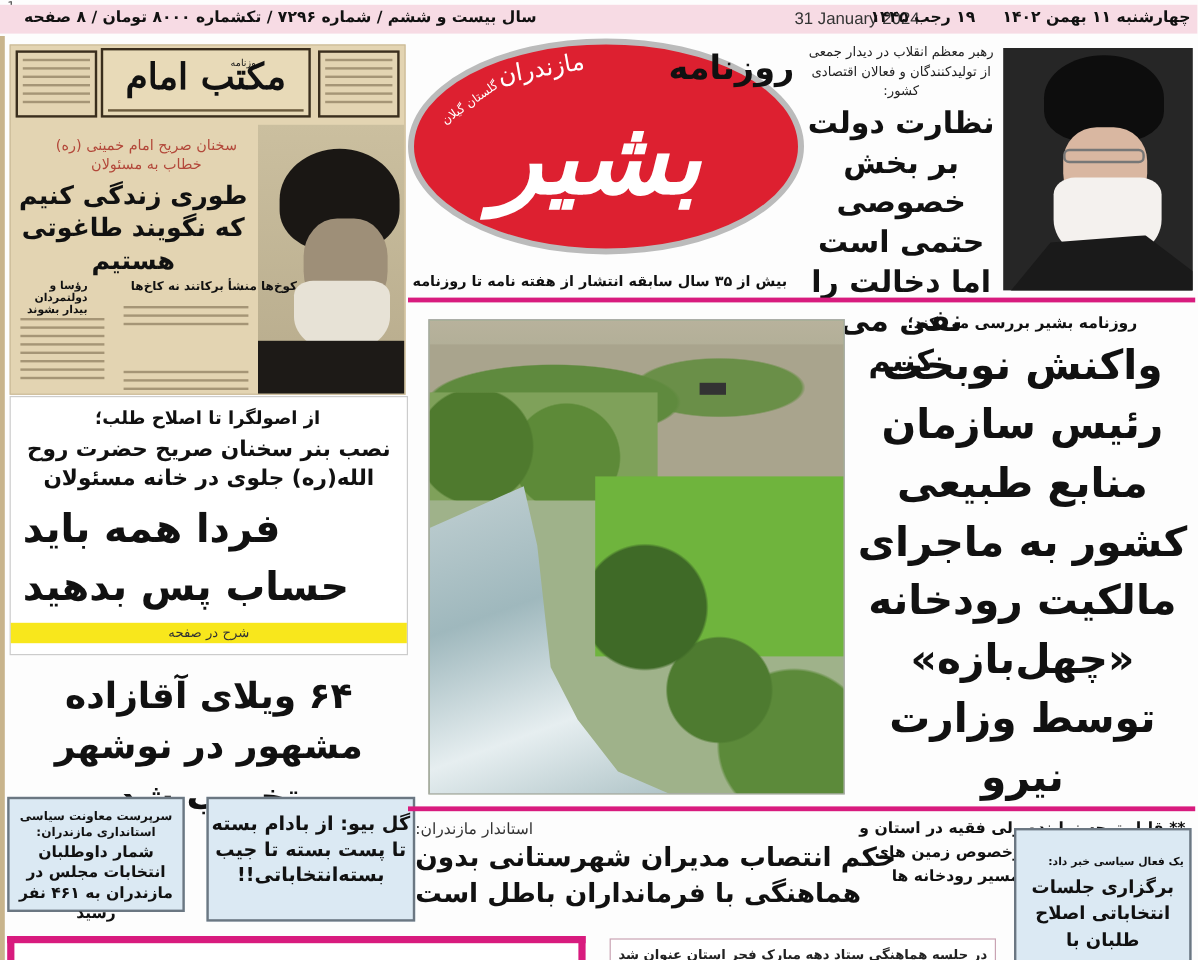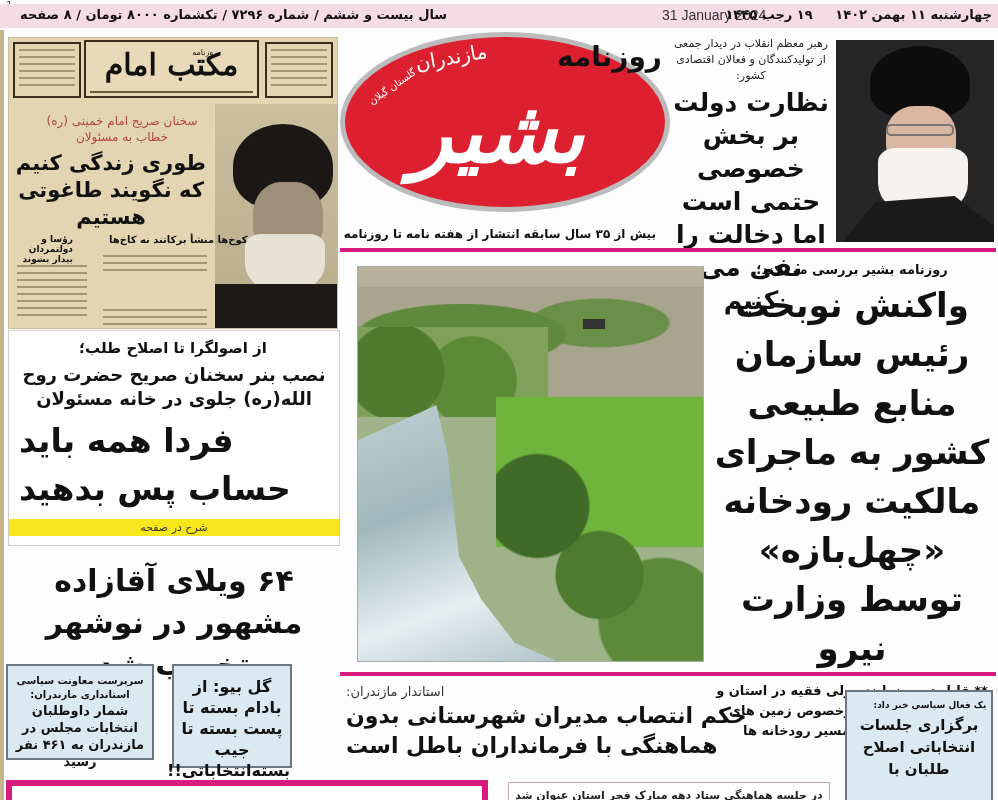--- a/index.html
+++ b/index.html
@@ -38,21 +38,21 @@
   #box2 .kick { position: absolute; right: 50px; top: 8px; width: 232px; text-align: center; font-size: 15px; font-weight: bold; }
   #box2 .deck { position: absolute; left: 10px; right: 10px; top: 32px; text-align: center; font-size: 18px; font-weight: bold; line-height: 24px; }
   #box2 .head { position: absolute; left: 10px; right: 10px; top: 86px; text-align: left; font-size: 33px; font-weight: 900; line-height: 48px; }
   #box2 .yellow { position: absolute; left: 0; right: 0; top: 188px; height: 17px; background: #f8e71c; text-align: center; font-size: 11px; line-height: 17px; color: #333; }
 
   #villa { left: 8px; top: 560px; width: 332px; text-align: center; font-size: 30px; font-weight: 900; line-height: 42px; }
 
   
   .bluebox { position: absolute; background: #dbe9f3; border: 2px solid #6b7782; text-align: center; font-weight: bold; }
   #sbox1 { left: 6px; top: 664px; width: 148px; height: 96px; }
-  #sbox2 { left: 172px; top: 664px; width: 120px; height: 104px; }
+  #sbox2 { left: 172px; top: 664px; width: 174px; height: 104px; }
   #sbox1 .k { font-size: 10px; line-height: 14px; margin-top: 8px; }
   #sbox1 .h { font-size: 13px; line-height: 17px; }
   #sbox2 .h { font-size: 16px; line-height: 21px; margin-top: 10px; }
 
   #pinkframe { left: 6px; top: 780px; width: 482px; height: 30px; border: 6px solid #d81b7e; border-bottom: none; background: #fff; }
 
   
   #logo-area { left: 340px; top: 30px; width: 330px; height: 220px; }
   #logo-oval { position: absolute; left: 0; top: 2px; width: 330px; height: 180px; background: #dd2030; border: 5px solid #bbb; border-radius: 50%; overflow: hidden; }
   #logo-oval .brand { position: absolute; left: 10px; right: 10px; top: 40px; text-align: center; font-size: 86px; font-weight: 900; color: #fff; font-family: "DejaVu Serif", serif; transform: skewX(-14deg); line-height: 110px; }
@@ -91,21 +91,21 @@
   #story .p { font-size: 13px; font-weight: bold; text-align: center; line-height: 20px; margin-top: 8px; }
 
   
   #gov { left: 346px; top: 684px; width: 488px; text-align: left; }
   #gov .k { font-size: 13px; color: #333; }
   #gov .h { font-size: 22px; font-weight: 900; line-height: 30px; margin-top: 2px; }
   #gov-box { left: 508px; top: 782px; width: 322px; height: 30px; border: 1px solid #c9a3b3; background: #fff; }
   #gov-box .t { font-size: 11px; font-weight: bold; text-align: center; padding-top: 6px; color: #222; }
 
   #rbox { left: 845px; top: 690px; width: 148px; height: 120px; background: #dbe9f3; border: 2px solid #6b7782; text-align: center; }
-  #rbox .k { font-size: 9px; font-weight: bold; margin-top: 8px; padding-left: 22px; }
+  #rbox .k { font-size: 9px; font-weight: bold; margin-top: 22px; padding-left: 22px; }
   #rbox .h { font-size: 15px; font-weight: bold; line-height: 22px; margin-top: 4px; }
 
   #leftedge { left: 0; top: 30px; width: 4px; height: 770px; background: #c8b48c; }
 </style>
 </head>
 <body>
 
 <div class="abs" id="leftedge"></div>
 <div class="abs" id="topmark">1</div>
 

